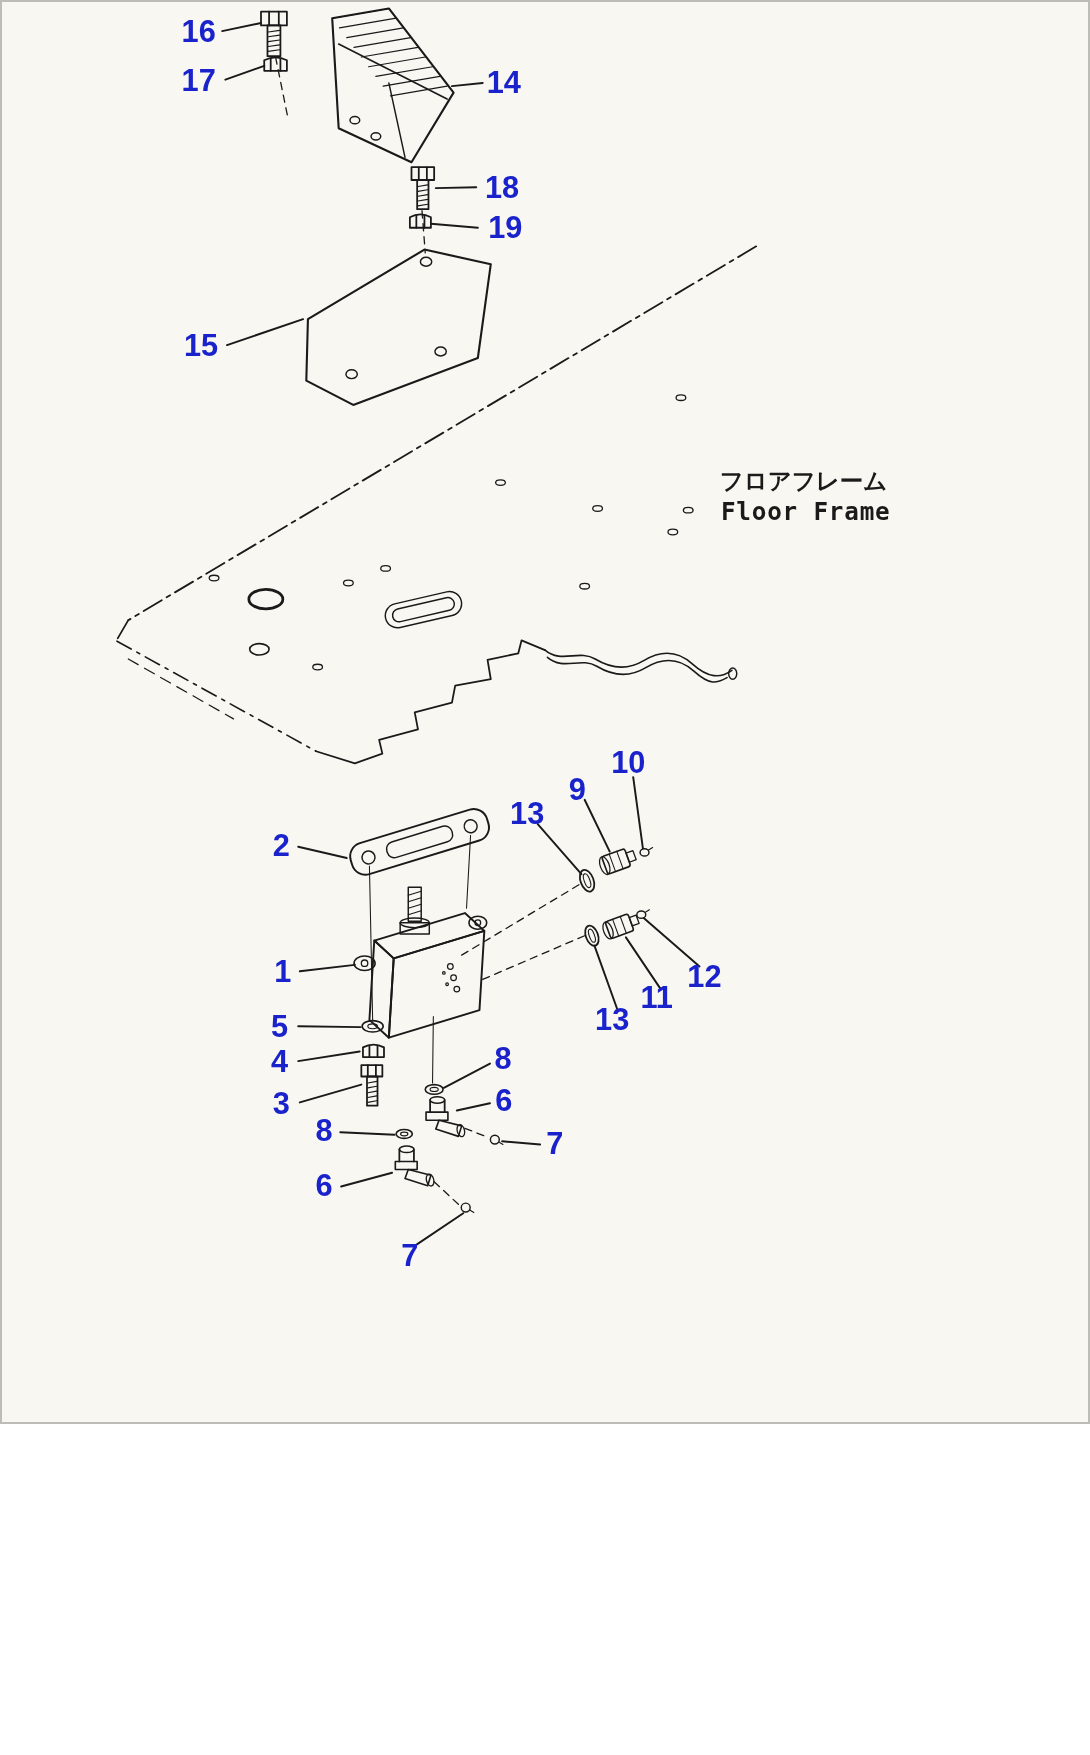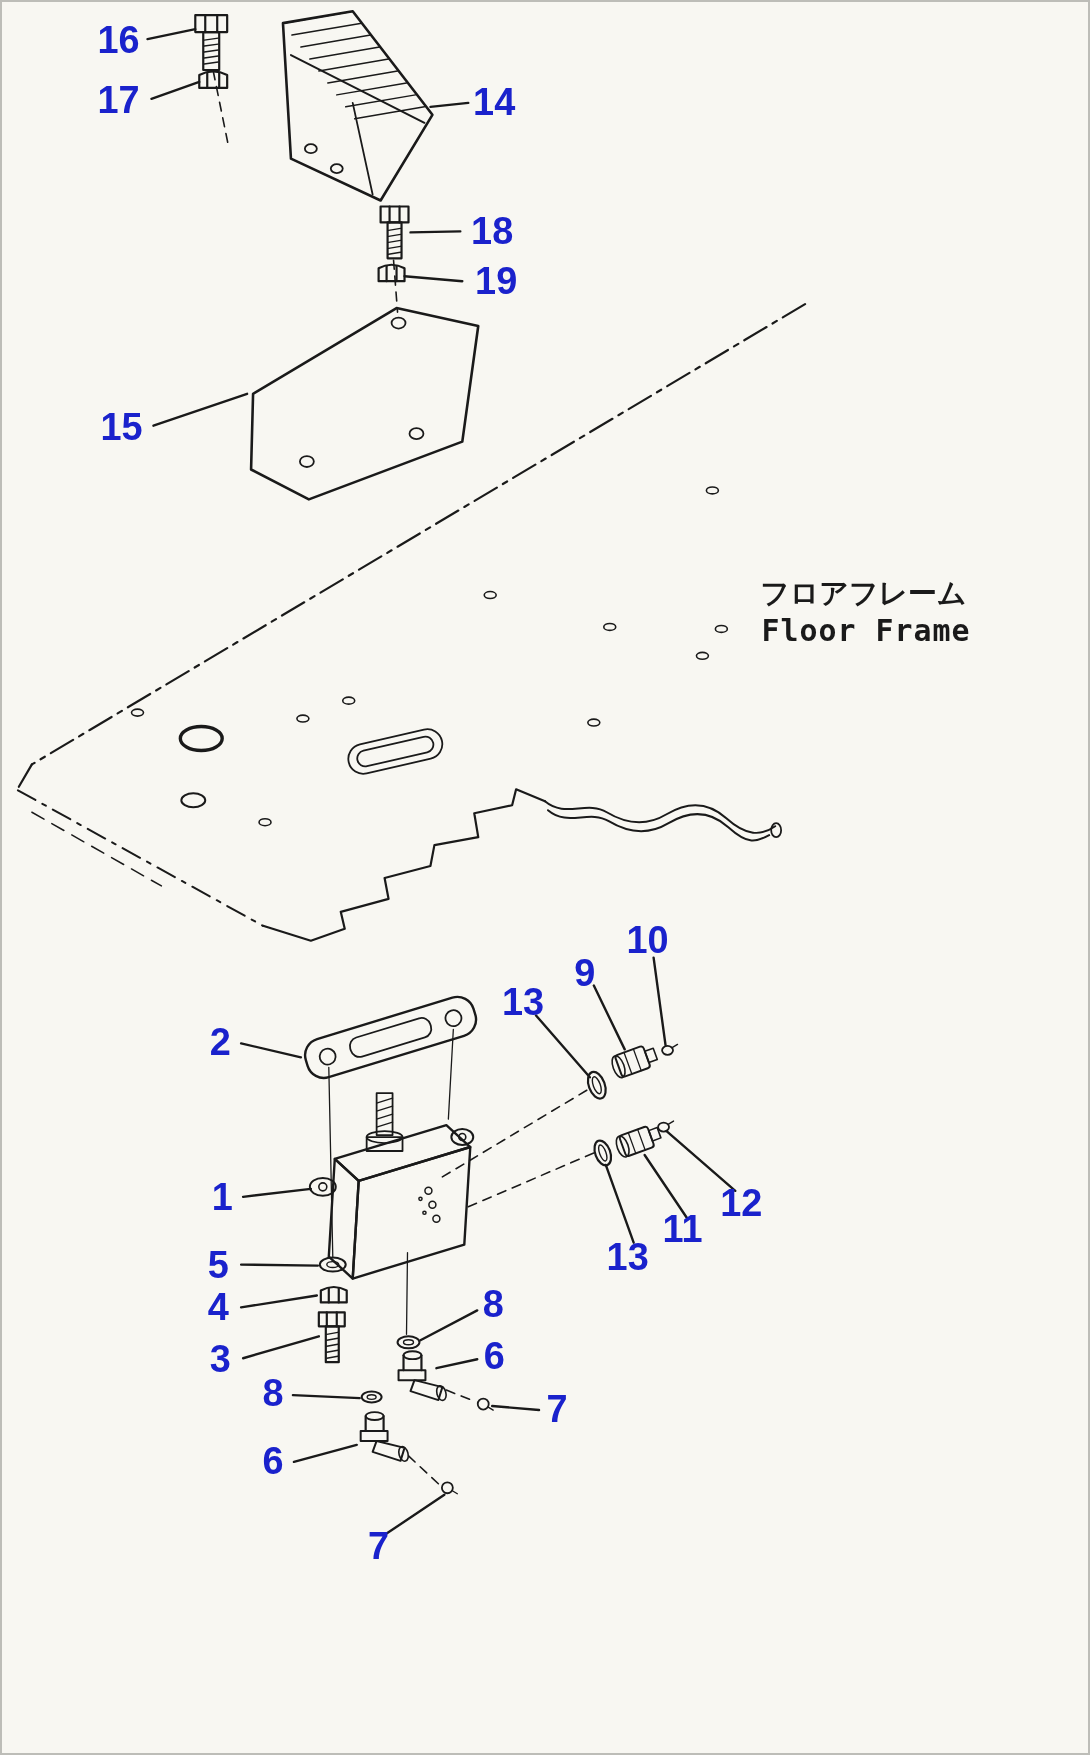--- a/index.html
+++ b/index.html
@@ -1,18 +1,18 @@
 <!DOCTYPE html>
 <html><head>
 <meta charset="utf-8">
 <style>
   html,body{margin:0;padding:0;background:#ffffff;}
   .canvas{
     position:relative;
-    width:1090px;height:1755px;
+    width:1090px;height:1424px;
     background:#f8f7f2;
     border:2px solid #bdbdb8;
     box-sizing:border-box;
     overflow:hidden;
   }
   .canvas svg{position:absolute;left:0;top:0;width:100%;height:100%;}
   .callout{
     font-family:"Liberation Sans","DejaVu Sans",sans-serif;
     font-weight:bold;font-size:38px;
   }

